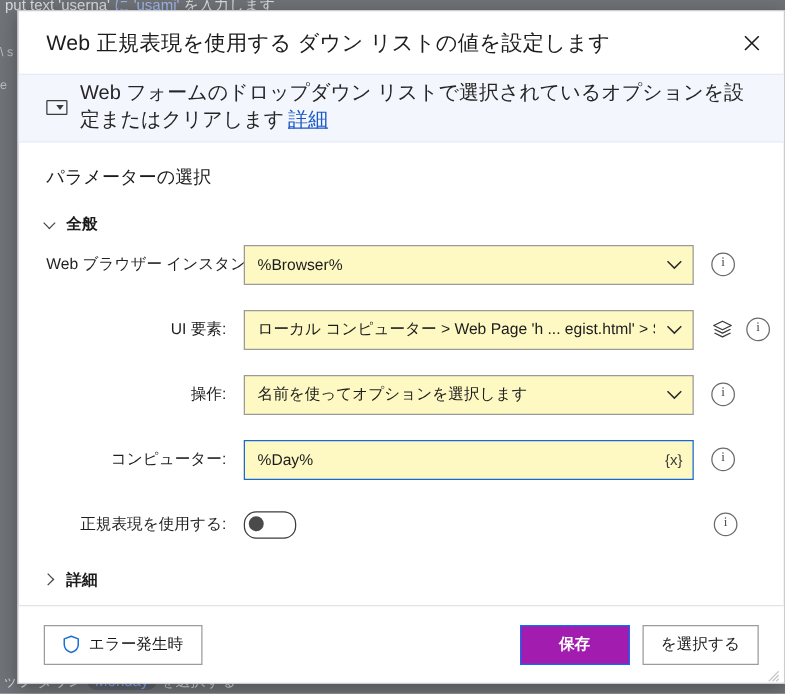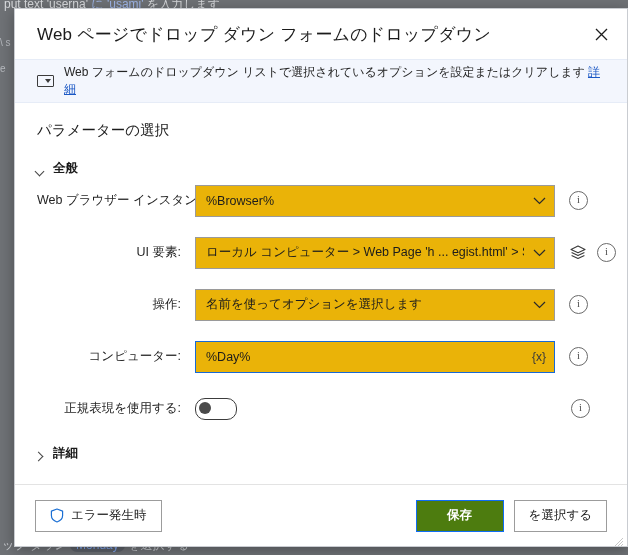--- a/index.html
+++ b/index.html
@@ -108,21 +108,21 @@
     border-top: 1px solid #e6ecf7;
     border-bottom: 1px solid #e6ecf7;
     min-height: 42px;
     display: flex;
     align-items: center;
     padding: 4px 22px;
     box-sizing: border-box;
     gap: 10px;
   }
   .infobar .desc {
-    font-size: 12px;
+    font-size: 16px;
     color: #252525;
     line-height: 1.4;
   }
   .infobar .desc a {
     color: #1a57c4;
     text-decoration: underline;
     margin-left: 3px;
   }
   .dd-glyph {
     flex: none;
@@ -151,21 +151,21 @@
     overflow: hidden;
     position: relative;
   }
   .section-title {
     font-size: 14.5px;
     color: #1b1b1b;
     margin: 0 0 20px 22px;
   }
   .group-head {
     display: flex;
-    align-items: flex-end;
+    align-items: center;
     gap: 8px;
     margin: 0 12px 8px 20px;
     font-size: 12.5px;
     font-weight: bold;
     color: #1b1b1b;
     cursor: pointer;
     width: fit-content;
   }
   .chev {
     display: inline-block;
@@ -200,21 +200,21 @@
     box-sizing: border-box;
     font-size: 12.5px;
     color: #1f1f1f;
     white-space: nowrap;
   }
   .ctrl {
     width: 360px;
     flex: none;
     height: 32px;
     border: 1px solid #9a9a9a;
-    background: #eab308;
+    background: #fef9c3;
     box-sizing: border-box;
     display: flex;
     align-items: center;
     padding-left: 10px;
     font-size: 12.5px;
     color: #1c1c1c;
     position: relative;
     cursor: pointer;
     white-space: nowrap;
     overflow: hidden;
@@ -308,21 +308,21 @@
     display: inline-flex;
     align-items: center;
     justify-content: center;
     gap: 7px;
     padding: 0 14px;
     box-sizing: border-box;
     cursor: pointer;
     font-family: inherit;
   }
   .btn.primary {
-    background: #4d7c0f;
+    background: #a21caf;
     border-color: #0f6cf5;
     color: #fff;
     font-weight: bold;
     min-width: 88px;
   }
   .btn.cancel { min-width: 80px; }
   .footer-right {
     margin-left: auto;
     display: flex;
     gap: 10px;
@@ -353,21 +353,21 @@
     <span>e</span>
   </div>
   <div class="bg-strip bottom">
     <span>ップ ダウン </span><span class="pill">Monday</span><span> を選択する</span>
   </div>
 </div>
 
 <div id="dialog">
 
   <div class="titlebar">
-    <div class="title-text">Web ページでドロップ ダウン フォームのドロップダウン</div>
+    <div class="title-text">Web 正規表現を使用する ダウン リストの値を設定します</div>
     <div class="close-btn" title="Close">
       <svg width="13" height="13" viewBox="0 0 13 13" aria-hidden="true">
         <path d="M1 1 L12 12 M12 1 L1 12" stroke="#1d1d1d" stroke-width="1.3" fill="none"></path>
       </svg>
     </div>
   </div>
 
   <div class="infobar">
     <span class="dd-glyph"></span>
     <div class="desc">

